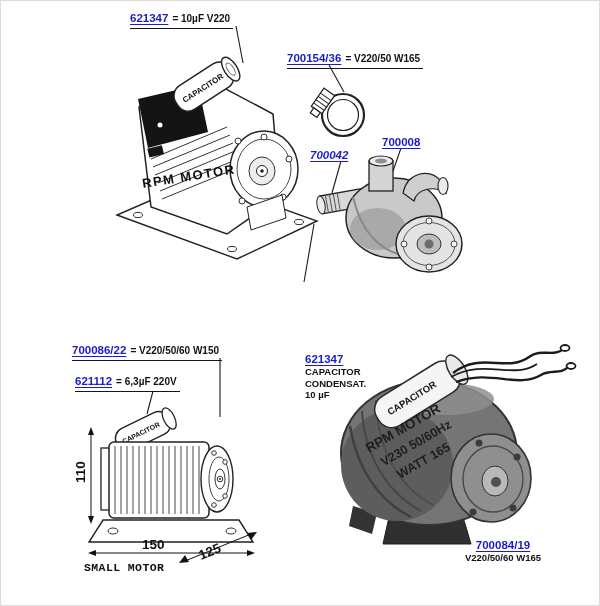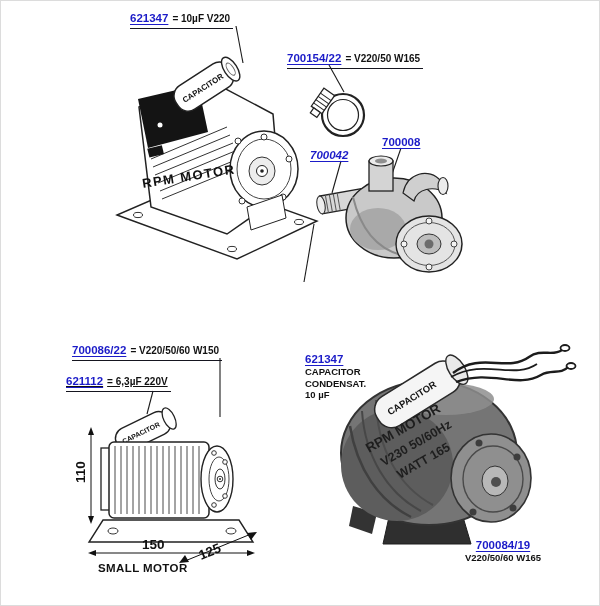--- a/index.html
+++ b/index.html
@@ -213,47 +213,47 @@
         <text x="14" y="38" font-size="12.5" font-weight="bold">WATT 165</text>
       </g>
     </g>
   </svg>
 
   <div class="lbl ruled" style="left:129px; top:9px;">
     <span class="pn">621347</span><span class="spec">= 10µF V220</span>
   </div>
 
   <div class="lbl ruled" style="left:286px; top:49px;">
-    <span class="pn">700154/22</span><span class="spec">= V220/50 W165</span>
+    <span class="pn">700154/36</span><span class="spec">= V220/50 W165</span>
   </div>
 
   <div class="lbl" style="left:381px; top:133px;">
     <span class="pn">700008</span>
   </div>
 
   <div class="lbl" style="left:309px; top:146px;font-style:italic;">
     <span class="pn">700042</span>
   </div>
 
 
   <div class="lbl ruled" style="left:71px; top:341px;">
     <span class="pn">700086/22</span><span class="spec">= V220/50/60 W150</span>
   </div>
 
-  <div class="lbl ruled" style="left:65px; top:372px;text-decoration:underline;">
+  <div class="lbl ruled" style="left:74px; top:372px;">
     <span class="pn">621112</span><span class="spec">= 6,3µF 220V</span>
   </div>
 
   <div class="lbl" style="left:304px; top:350px;">
     <div><span class="pn">621347</span></div>
     <div class="desc-line">CAPACITOR</div>
     <div class="desc-line">CONDENSAT.</div>
     <div class="desc-line">10 µF</div>
   </div>
 
   <div class="lbl center" style="left:452px; top:536px; width:100px;">
     <div><span class="pn">700084/19</span></div>
     <div class="desc-line">V220/50/60 W165</div>
   </div>
 
-  <div class="lbl caption" style="left:97px; top:560px;">SMALL MOTOR</div>
+  <div class="lbl caption" style="left:83px; top:560px;font-family:Liberation Mono, monospace;">SMALL MOTOR</div>
 
 </div>
 
 </body></html>

